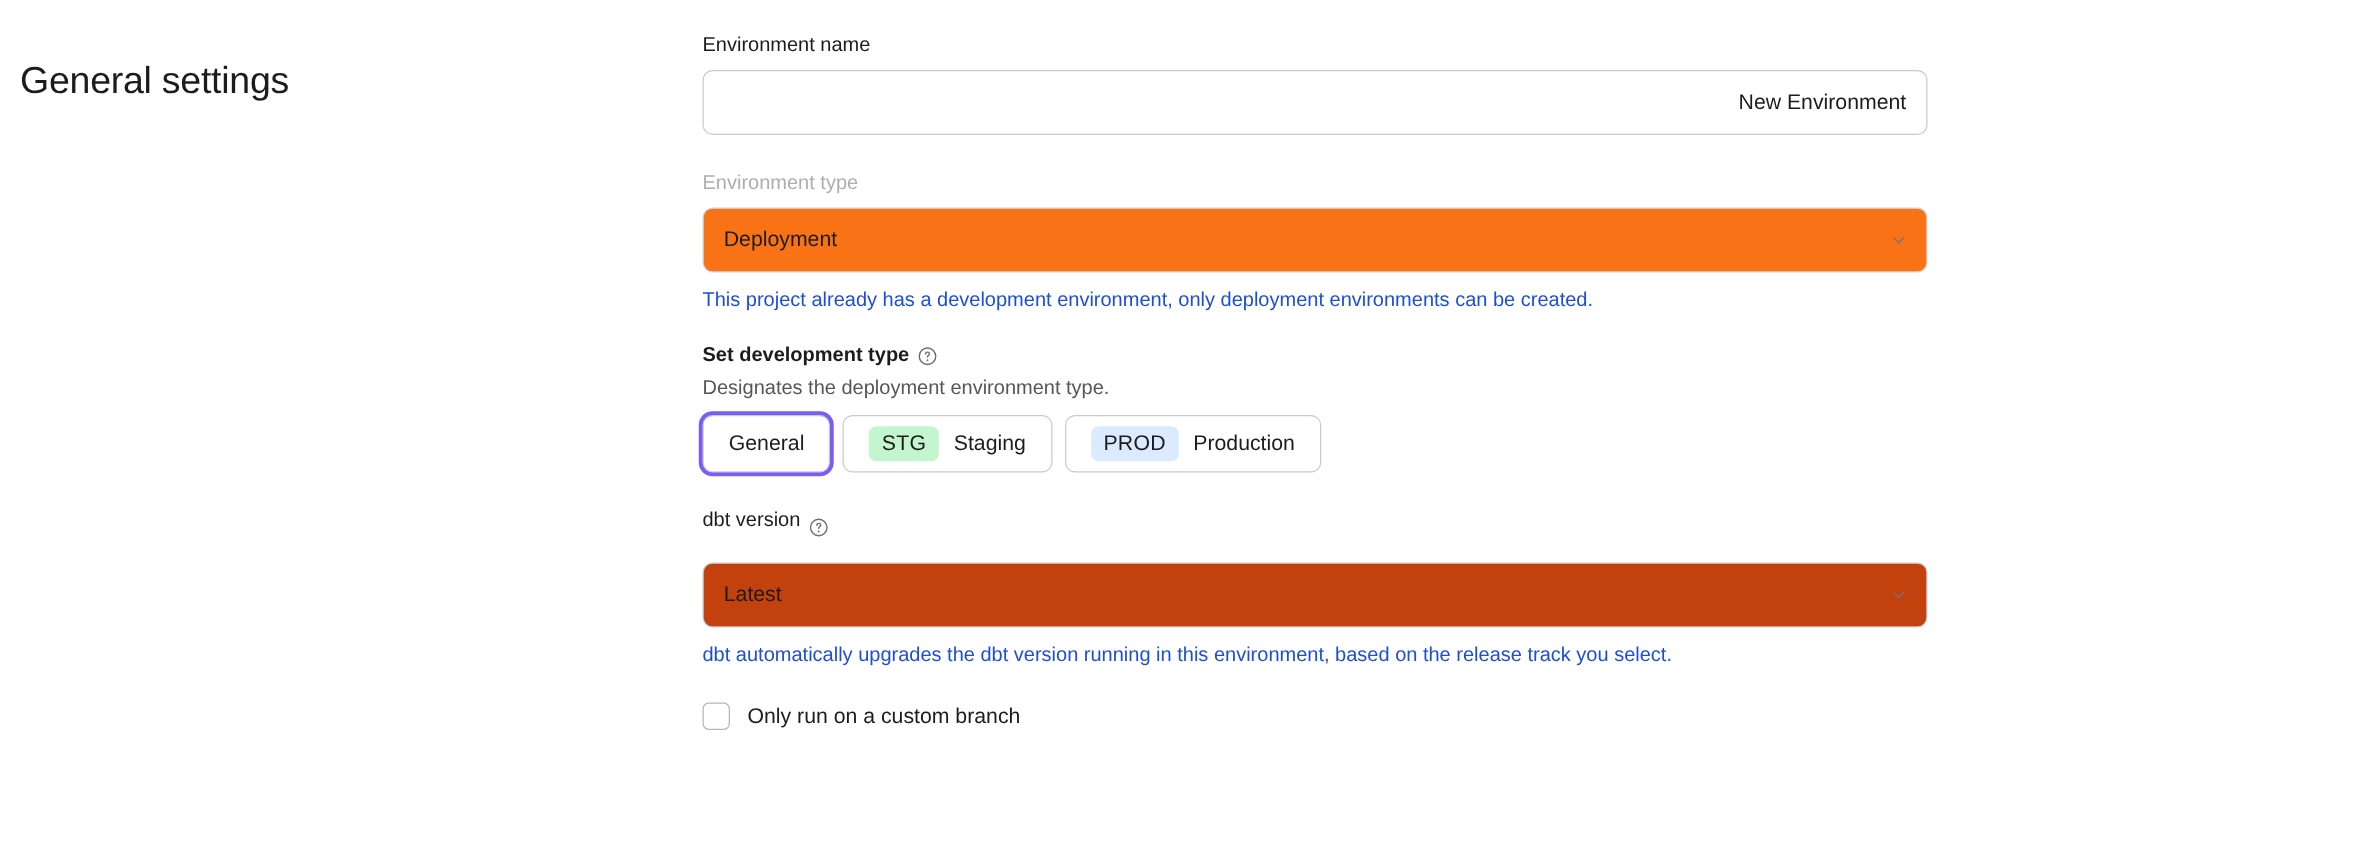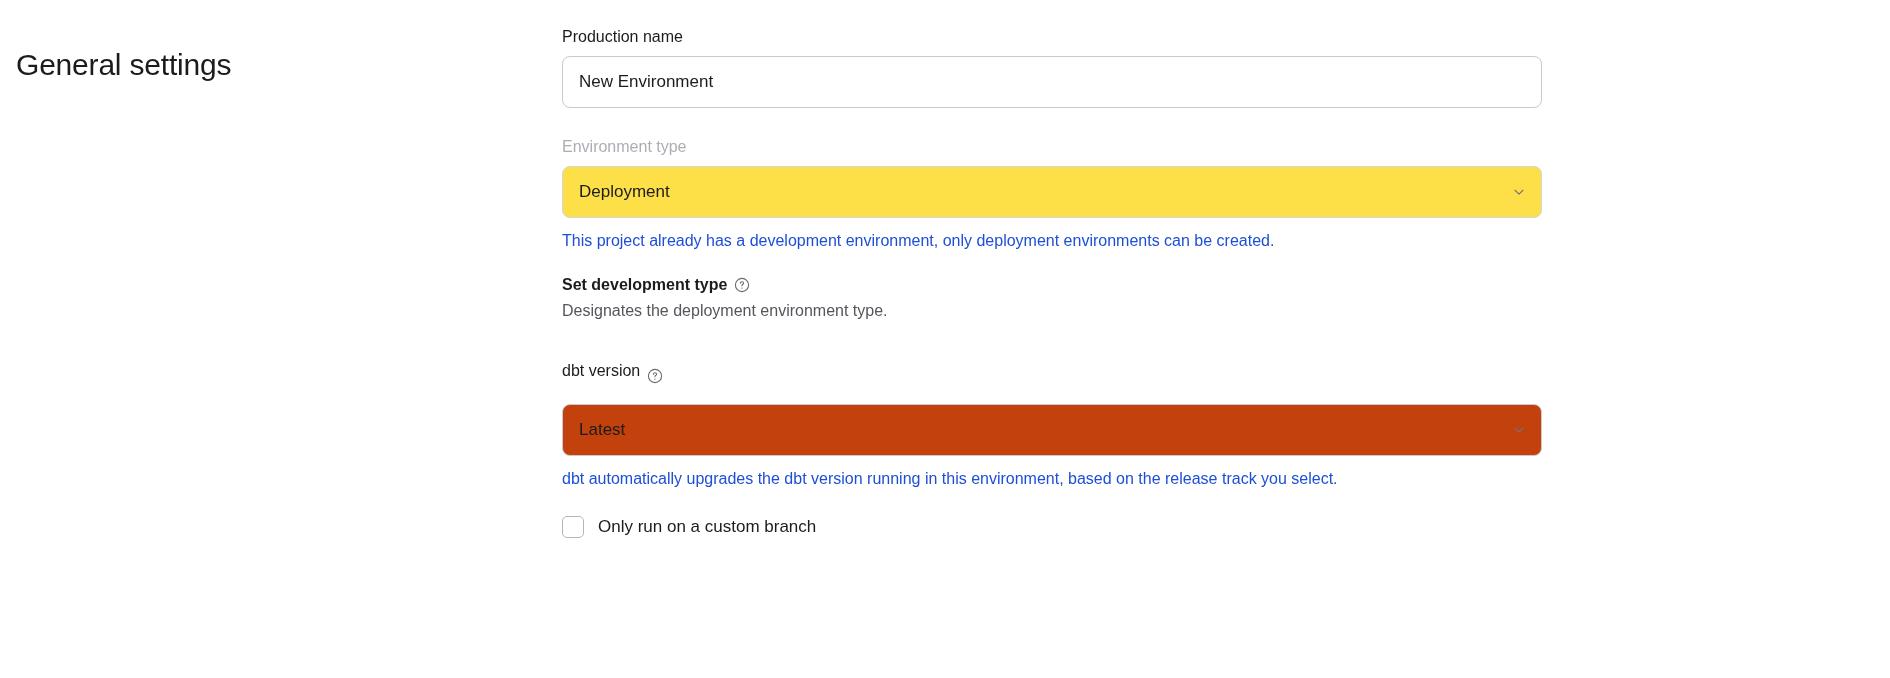--- a/index.html
+++ b/index.html
@@ -77,37 +77,38 @@
     border: 1px solid #c9c9cf;
     border-radius: 8px;
     background: #ffffff;
     font-family: "Liberation Sans", sans-serif;
     font-size: 17px;
     color: #1c1c1c;
     padding: 0 16px;
     outline: none;
     display: flex;
     align-items: center;
+    text-align: right;
   }
 
   .select-box {
     position: relative;
     width: 100%;
     height: 52px;
     border: 1px solid #c9c9cf;
     border-radius: 8px;
     background: #c2410c;
     display: flex;
     align-items: center;
     padding: 0 16px;
     font-size: 17px;
     color: #1c1c1c;
   }
   .select-box.disabled {
-    background: #fde047;
+    background: #f97316;
     border-color: #d4d4d9;
     color: #1c1c1c;
   }
   .select-chevron {
     position: absolute;
     right: 14px;
     top: 50%;
     transform: translateY(-50%);
     width: 16px; height: 16px;
     display: flex; align-items: center; justify-content: center;
@@ -199,21 +200,21 @@
 
 <div class="page">
 
   <div class="left-col">
     <div class="page-title">General settings</div>
   </div>
 
   <div class="right-col">
 
     <div>
-      <div class="field-label">Production name</div>
+      <div class="field-label">Environment name</div>
       <input class="text-input" type="text" value="New Environment" style="">
     </div>
 
     <div class="spacer-28"></div>
 
     <div>
       <div class="field-label disabled">Environment type</div>
       <div class="select-box disabled">
         <span>Deployment</span>
         <span class="select-chevron">
@@ -233,20 +234,37 @@
         <span class="help-icon">
           <svg width="16" height="16" viewBox="0 0 16 16" fill="none">
             <circle cx="8" cy="8" r="6.6" stroke="#6b6b70" stroke-width="1.1"></circle>
             <path d="M6.4 6.2c0-.9.75-1.5 1.6-1.5s1.55.6 1.55 1.45c0 .8-.55 1.12-1.1 1.5-.4.28-.5.55-.5 1" stroke="#6b6b70" stroke-width="1.1" stroke-linecap="round" fill="none"></path>
             <circle cx="7.95" cy="11.1" r="0.72" fill="#6b6b70"></circle>
           </svg>
         </span>
       </div>
       <div class="sub-text">Designates the deployment environment type.</div>
 
+      <div class="seg-group">
+
+        <button class="seg-btn selected">
+          <span>General</span>
+        </button>
+
+        <button class="seg-btn">
+          <span class="seg-badge" style="background:#c3f5cf">STG</span>
+          <span>Staging</span>
+        </button>
+
+        <button class="seg-btn">
+          <span class="seg-badge" style="background:#dbeafe">PROD</span>
+          <span>Production</span>
+        </button>
+
+      </div>
     </div>
 
     <div class="spacer-28"></div>
 
     <div>
       <div class="label-row">
         <span class="field-label" style="margin-bottom:10px">dbt version</span>
         <span class="help-icon">
           <svg width="16" height="16" viewBox="0 0 16 16" fill="none">
             <circle cx="8" cy="8" r="6.6" stroke="#6b6b70" stroke-width="1.1"></circle>

